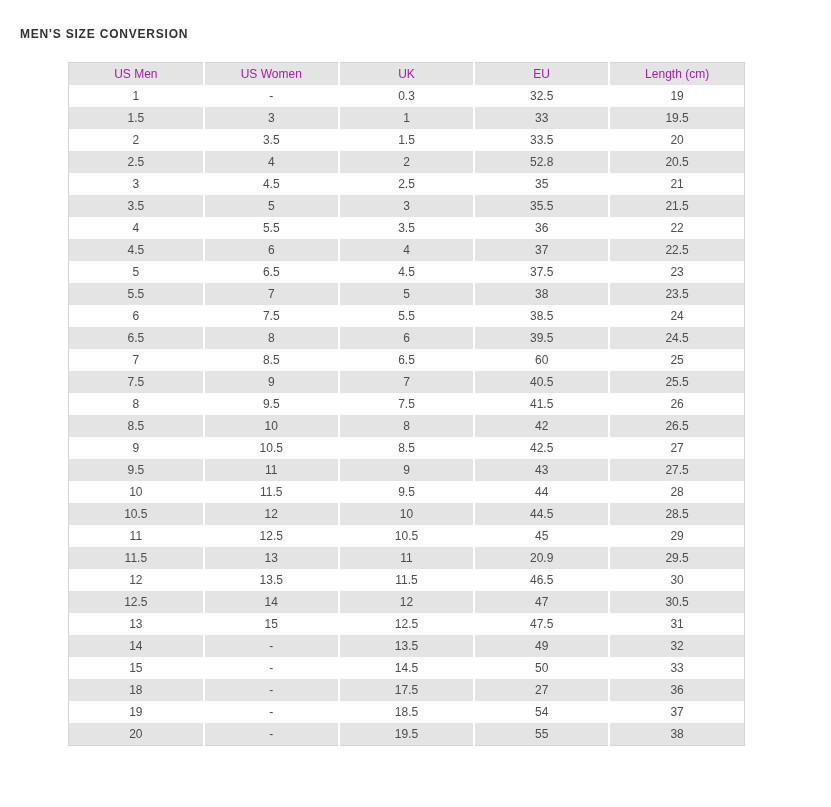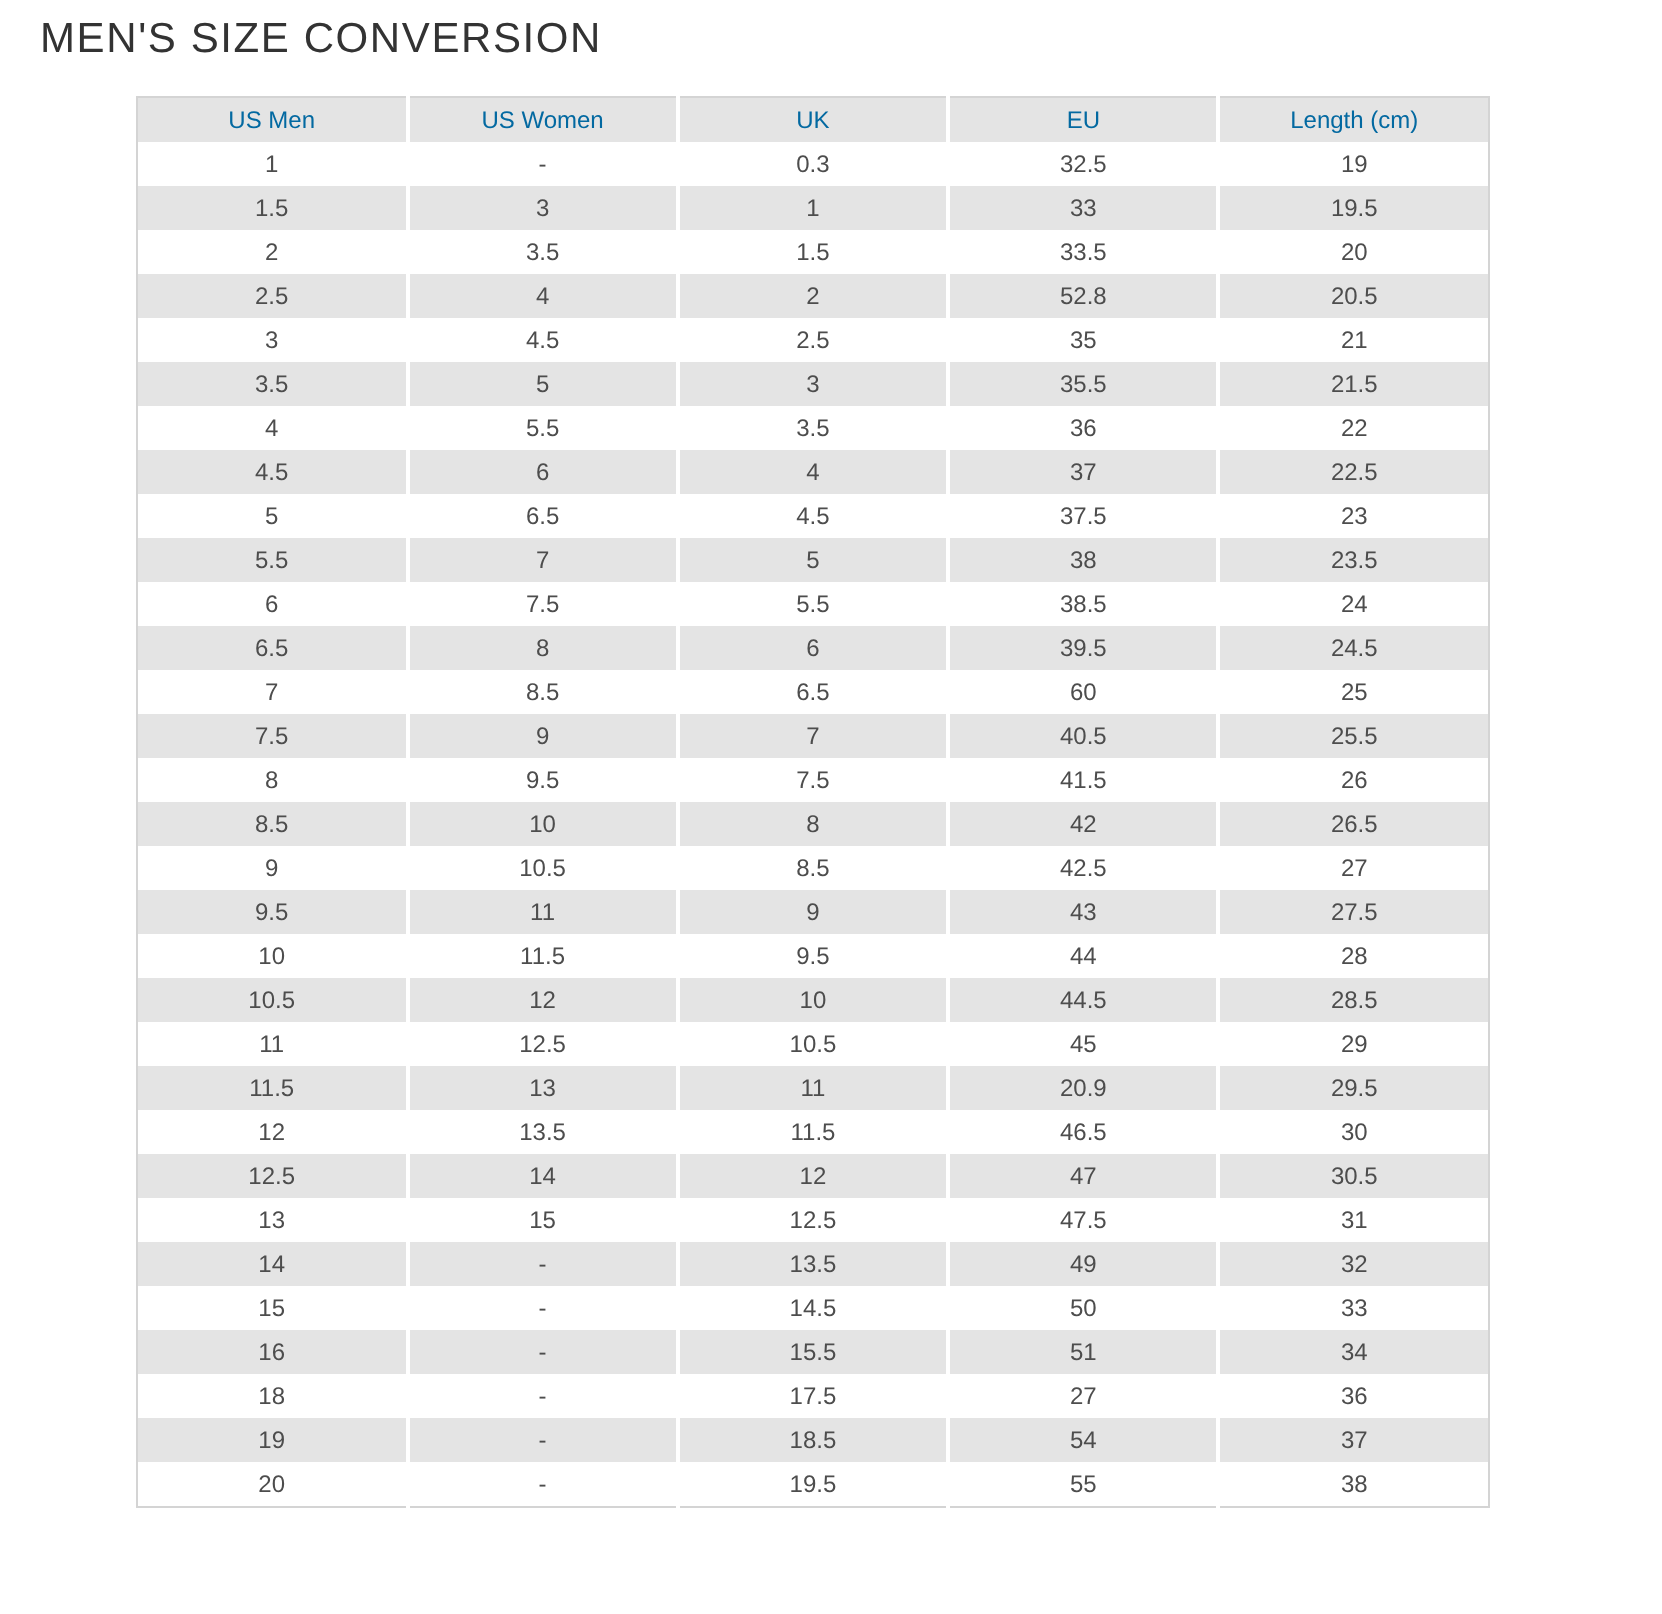--- a/index.html
+++ b/index.html
@@ -10,23 +10,23 @@
     font-family: "Liberation Sans", sans-serif;
   }
   .page {
     width: 831px;
     height: 807px;
     background: #ffffff;
     overflow: hidden;
   }
   .page-title {
     margin: 0;
-    padding: 9px 0 0 20px;
-    font-size: 21px;
-    font-weight: 400;
+    padding: 23px 0 0 20px;
+    font-size: 12px;
+    font-weight: 700;
     letter-spacing: 0.8px;
     color: var(--title-text, #333333);
     text-transform: uppercase;
     line-height: 22px;
   }
   table.size-table {
     border-collapse: collapse;
     table-layout: fixed;
     width: 677px;
     margin: 17px 0 0 68px;
@@ -39,21 +39,21 @@
     width: 20%;
     height: 22px;
     padding: 0;
     text-align: center;
     vertical-align: middle;
     font-weight: 400;
     line-height: 22px;
   }
   table.size-table th {
     background: var(--header-bg, #e4e4e4);
-    color: #0369a1;
+    color: #a21caf;
   }
   table.size-table th + th,
   table.size-table td + td {
     border-left: 2px solid #ffffff;
   }
   table.size-table tbody tr:nth-child(even) td {
     background: var(--stripe-bg, #e4e4e4);
   }
   table.size-table tbody tr:nth-child(odd) td {
     background: #ffffff;
@@ -259,27 +259,20 @@
           <td>32</td>
         </tr>
         <tr>
           <td>15</td>
           <td>-</td>
           <td>14.5</td>
           <td>50</td>
           <td>33</td>
         </tr>
         <tr>
-          <td>16</td>
-          <td>-</td>
-          <td>15.5</td>
-          <td>51</td>
-          <td>34</td>
-        </tr>
-        <tr>
           <td>18</td>
           <td>-</td>
           <td>17.5</td>
           <td>27</td>
           <td>36</td>
         </tr>
         <tr>
           <td>19</td>
           <td>-</td>
           <td>18.5</td>

